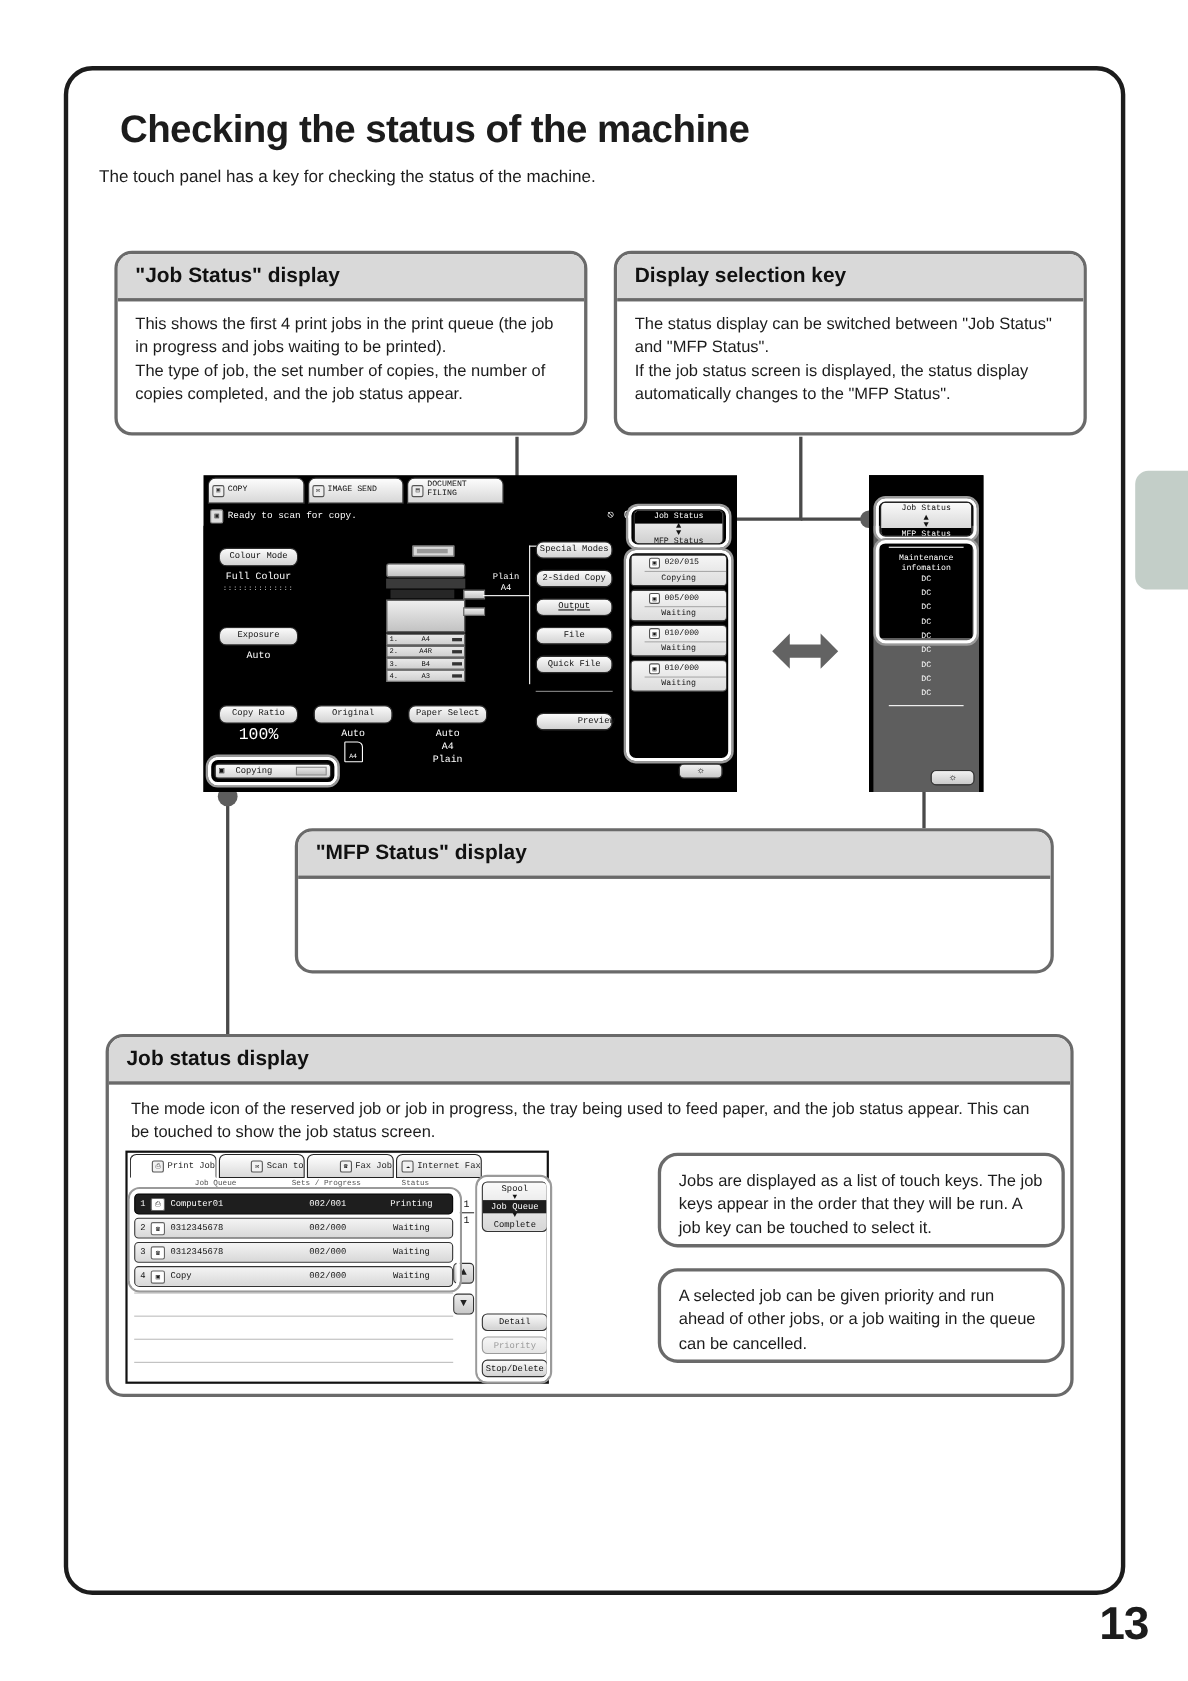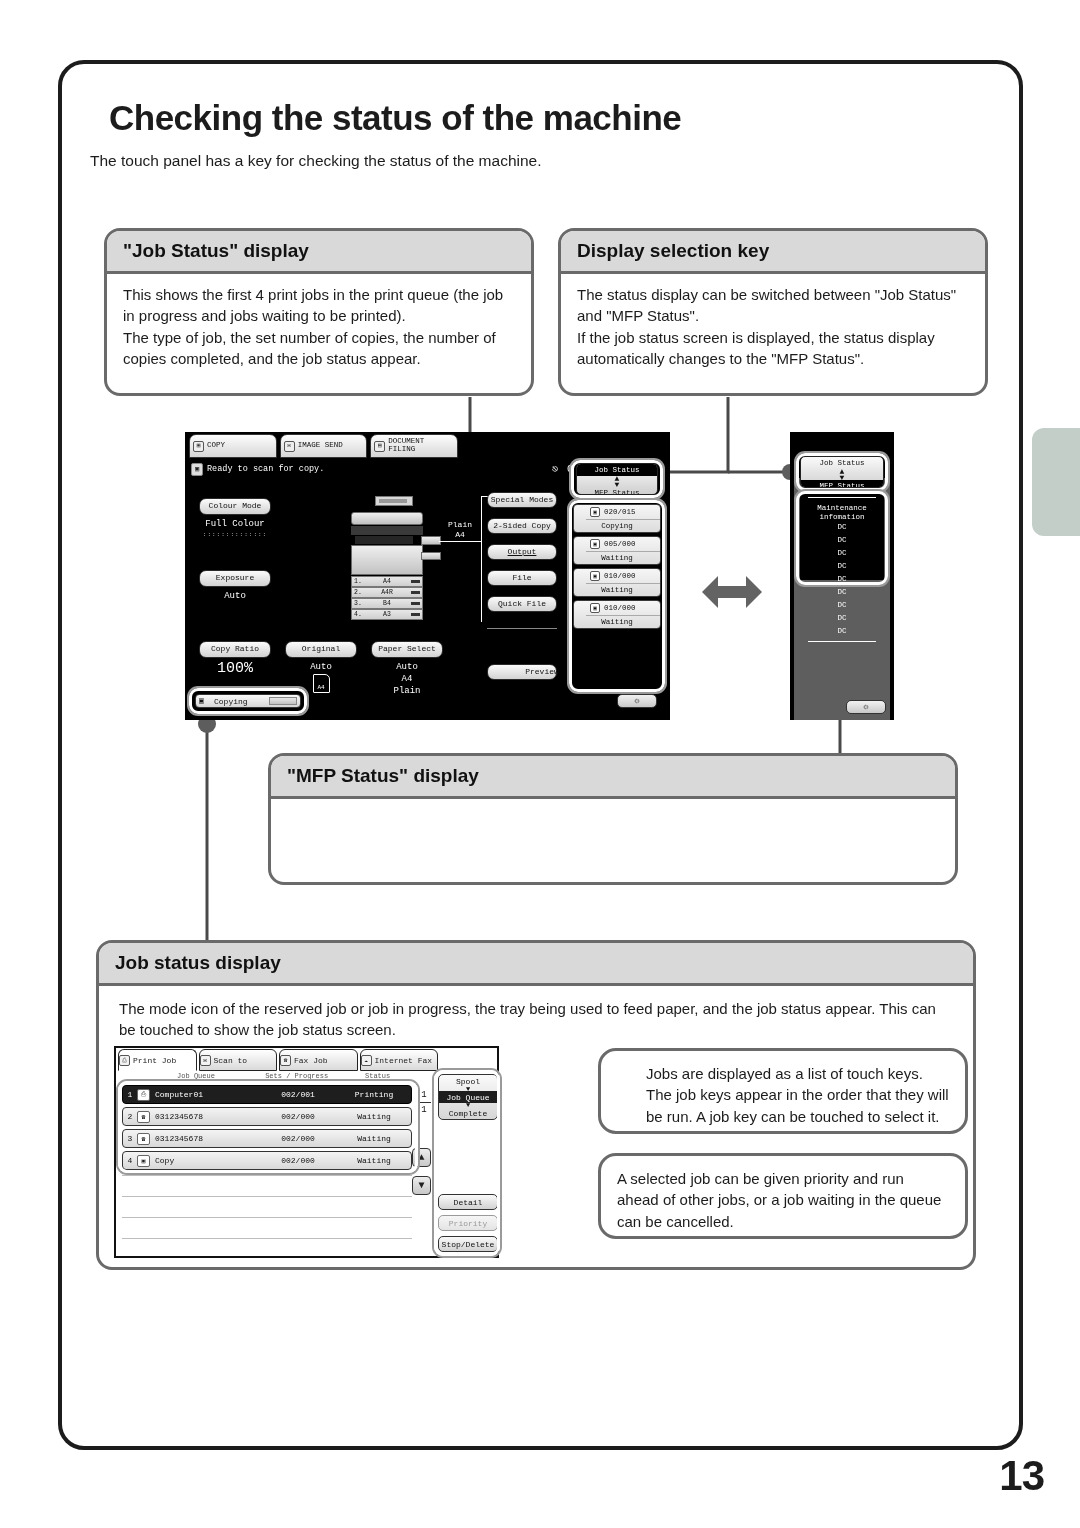--- a/index.html
+++ b/index.html
@@ -76,21 +76,21 @@
     border-radius: 18px;
   }
   .callout.plain > .body { padding: 12px 16px; }
   .sub-bold { font-weight: bold; display:block; margin-top:8px; }
 
   #callout-job-status { left: 104px; top: 228px; width: 430px; height: 168px; }
   #callout-display-key { left: 558px; top: 228px; width: 430px; height: 168px; }
   #callout-mfp-status { left: 268px; top: 753px; width: 690px; height: 132px; }
   #callout-job-display { left: 96px; top: 940px; width: 880px; height: 330px; }
   #callout-job-display > .body { padding: 12px 20px; font-size:15px; }
-  #callout-list-keys { left: 598px; top: 1048px; width: 370px; height: 86px; padding-left: 29px; }
+  #callout-list-keys { left: 598px; top: 1048px; width: 370px; height: 86px; }
   #callout-priority { left: 598px; top: 1153px; width: 370px; height: 86px; }
 
   
   svg.connectors {
     position: absolute; left: 0; top: 0;
     width: 1080px; height: 1528px;
     pointer-events: none;
   }
 
   
@@ -263,21 +263,21 @@
     left: 114px; top: 1046px;
     width: 385px; height: 212px;
     background:#fff;
     border:2px solid #111;
     font-family:"Liberation Mono",monospace;
   }
   .js-tabs { position:absolute; left:2px; top:1px; width:320px; height:22px; display:flex; gap:2px; }
   .js-tabs .jt {
     flex:1; background:linear-gradient(#fff,#dadada);
     border:1.5px solid #222; border-radius:6px 6px 0 0;
-    font-size:8px; display:flex;align-items:center;justify-content:flex-start;gap:3px;
+    font-size:8px; display:flex;align-items:center;justify-content:flex-end;gap:3px;
   }
   .js-tabs .jt.active { background:#fff; border-bottom-color:#fff; }
   .js-tabs .jt .ti {
     width:11px;height:11px;border:1px solid #555;border-radius:2px;background:#f2f2f2;
     display:flex;align-items:center;justify-content:center;font-size:6px;
   }
   .js-head {
     position:absolute; left:26px; top:24px; width:270px; height:12px;
     display:flex; font-size:7px; color:#555;
   }
@@ -503,21 +503,21 @@
       <div class="btn" style="left:302px;top:66px;width:70px;height:16px;text-decoration:underline;">
         <span>Output</span>
       </div>
       <div class="btn" style="left:302px;top:92px;width:70px;height:16px;">
         <span>File</span>
       </div>
       <div class="btn" style="left:302px;top:118px;width:70px;height:16px;">
         <span>Quick File</span>
       </div>
       <div style="position:absolute;left:302px;top:150px;width:70px;height:1px;background:#888;"></div>
-      <div class="btn" style="left:302px;top:186px;width:70px;height:16px;padding-left:40px;">
+      <div class="btn" style="left:302px;top:170px;width:70px;height:16px;padding-left:40px;">
         <span>Preview</span>
       </div>
 
       <div class="selkey" style="position:absolute;left:391px;top:-15px;width:82px;height:32px;">
         <div class="on">Job Status</div>
         <div class="mid">▲<br>▼</div>
         <div class="off">MFP Status</div>
       </div>
 
       <div class="statuscol" style="left:388px;top:26px;width:88px;">

